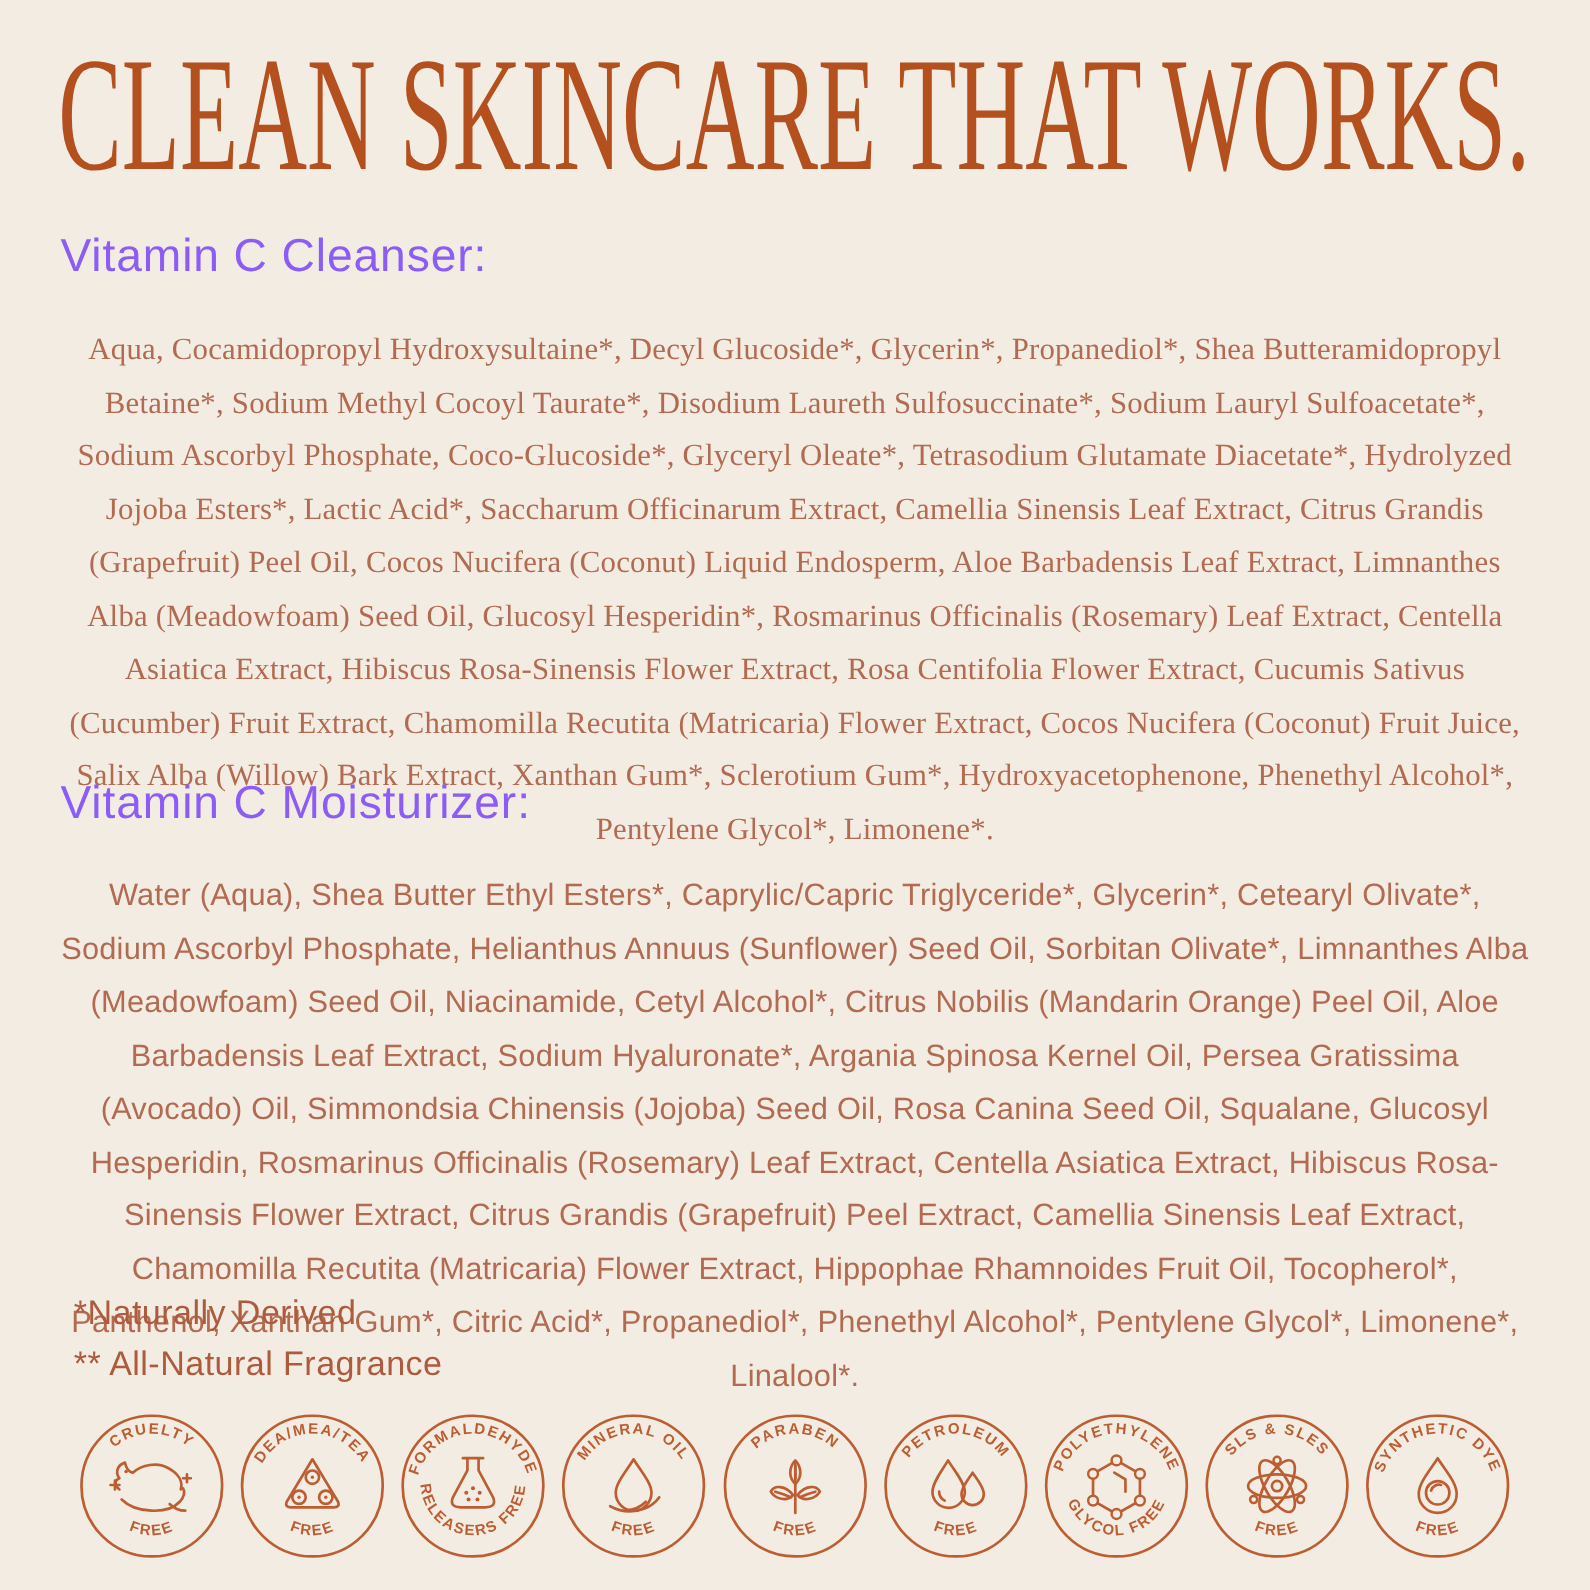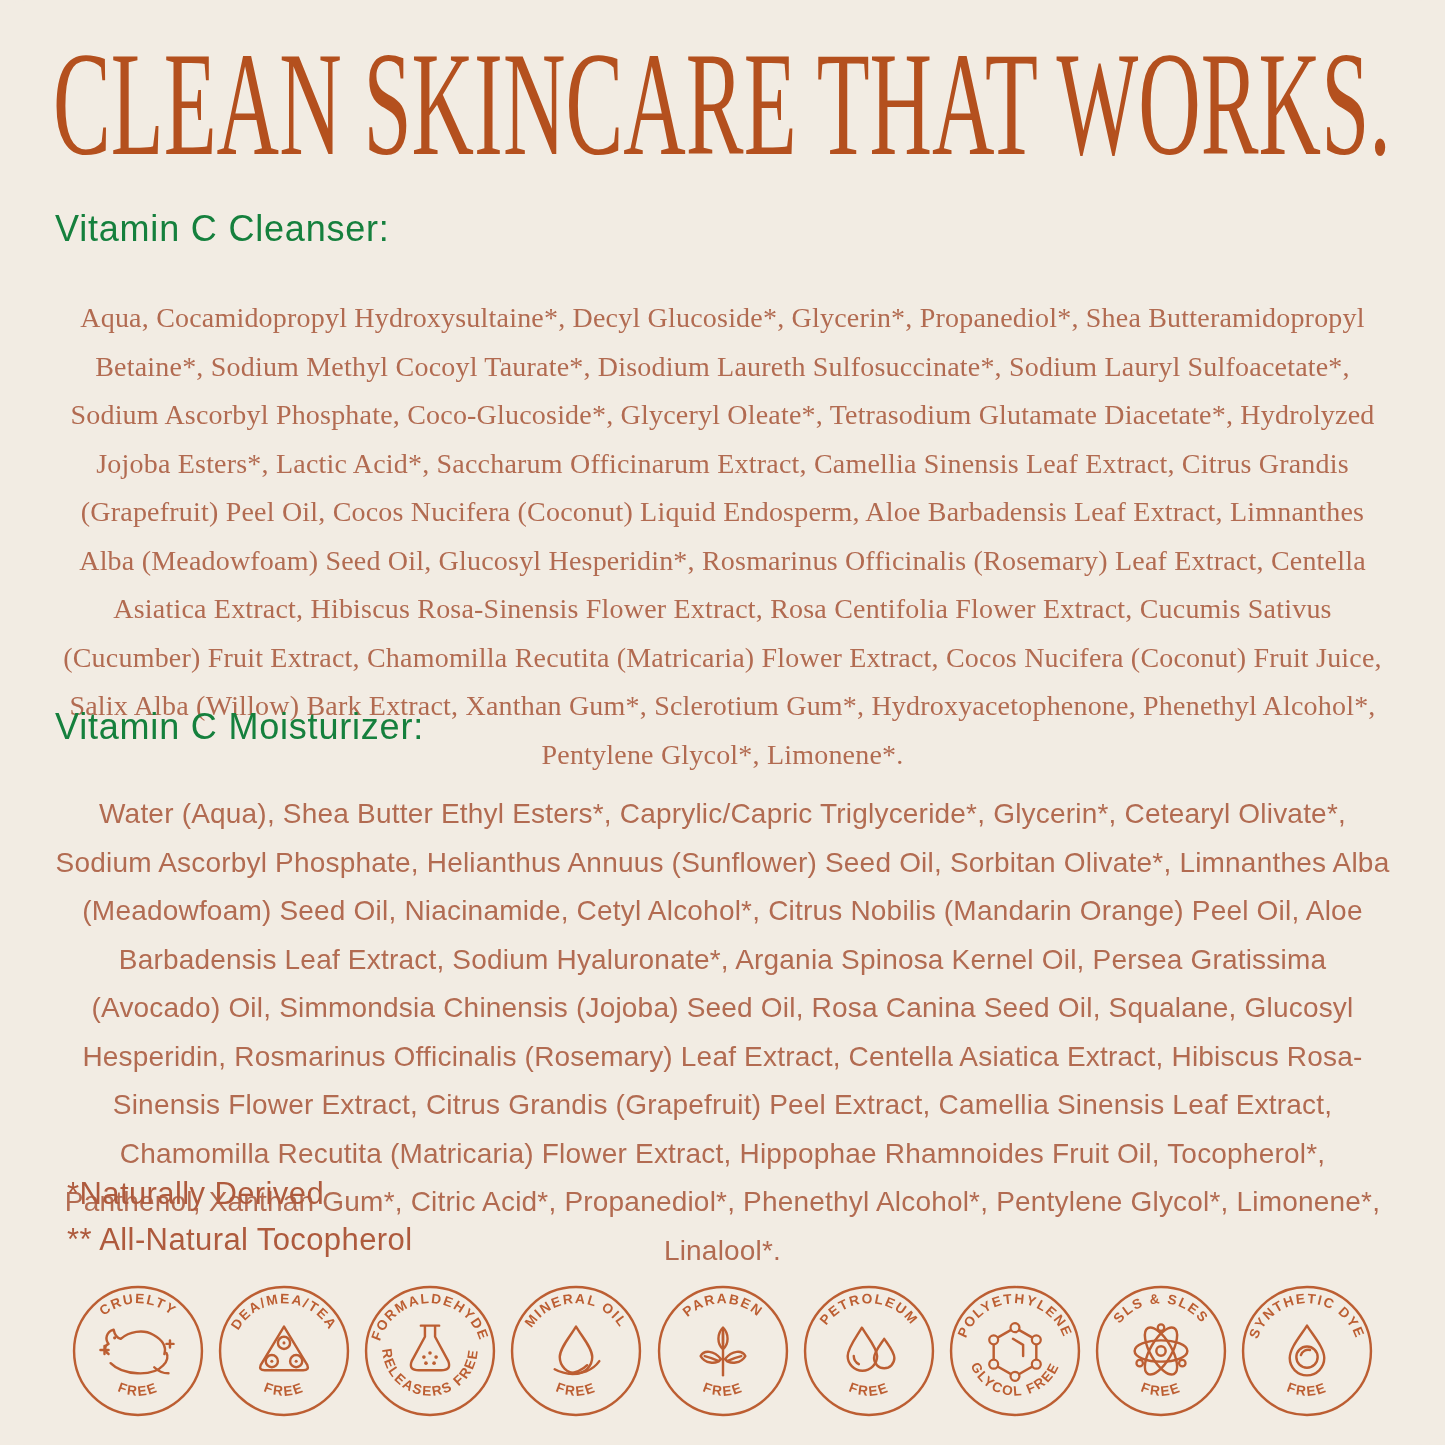--- a/index.html
+++ b/index.html
@@ -14,21 +14,21 @@
 
   .title-wrap{position:absolute;left:50px;top:40px;width:1345px;height:132px;}
   .title-wrap svg{display:block;}
   .title-text{
     font-family:"Liberation Serif",serif;
     fill:#b4501e;
   }
 
   .section-heading{
     position:absolute;left:55px;
-    font-size:36px;color:#15803d;
+    font-size:42px;color:#8b5cf6;
     letter-spacing:0.8px;font-weight:400;
   }
   .h-cleanser{top:208px;}
   .h-moisturizer{top:706px;}
 
   .ingredients{
     position:absolute;left:52px;width:1341px;
     text-align:center;
     font-size:28px;line-height:48.5px;
     color:#b26b51;letter-spacing:0.2px;
@@ -75,21 +75,21 @@
   <div class="section-heading h-cleanser">Vitamin C Cleanser:</div>
 
   <div class="ingredients p-cleanser">Aqua, Cocamidopropyl Hydroxysultaine*, Decyl Glucoside*, Glycerin*, Propanediol*, Shea Butteramidopropyl Betaine*, Sodium Methyl Cocoyl Taurate*, Disodium Laureth Sulfosuccinate*, Sodium Lauryl Sulfoacetate*, Sodium Ascorbyl Phosphate, Coco-Glucoside*, Glyceryl Oleate*, Tetrasodium Glutamate Diacetate*, Hydrolyzed Jojoba Esters*, Lactic Acid*, Saccharum Officinarum Extract, Camellia Sinensis Leaf Extract, Citrus Grandis (Grapefruit) Peel Oil, Cocos Nucifera (Coconut) Liquid Endosperm, Aloe Barbadensis Leaf Extract, Limnanthes Alba (Meadowfoam) Seed Oil, Glucosyl Hesperidin*, Rosmarinus Officinalis (Rosemary) Leaf Extract, Centella Asiatica Extract, Hibiscus Rosa-Sinensis Flower Extract, Rosa Centifolia Flower Extract, Cucumis Sativus (Cucumber) Fruit Extract, Chamomilla Recutita (Matricaria) Flower Extract, Cocos Nucifera (Coconut) Fruit Juice, Salix Alba (Willow) Bark Extract, Xanthan Gum*, Sclerotium Gum*, Hydroxyacetophenone, Phenethyl Alcohol*, Pentylene Glycol*, Limonene*.</div>
 
   <div class="section-heading h-moisturizer">Vitamin C Moisturizer:</div>
 
   <div class="ingredients p-moisturizer">Water (Aqua), Shea Butter Ethyl Esters*, Caprylic/Capric Triglyceride*, Glycerin*, Cetearyl Olivate*, Sodium Ascorbyl Phosphate, Helianthus Annuus (Sunflower) Seed Oil, Sorbitan Olivate*, Limnanthes Alba (Meadowfoam) Seed Oil, Niacinamide, Cetyl Alcohol*, Citrus Nobilis (Mandarin Orange) Peel Oil, Aloe Barbadensis Leaf Extract, Sodium Hyaluronate*, Argania Spinosa Kernel Oil, Persea Gratissima (Avocado) Oil, Simmondsia Chinensis (Jojoba) Seed Oil, Rosa Canina Seed Oil, Squalane, Glucosyl Hesperidin, Rosmarinus Officinalis (Rosemary) Leaf Extract, Centella Asiatica Extract, Hibiscus Rosa-Sinensis Flower Extract, Citrus Grandis (Grapefruit) Peel Extract, Camellia Sinensis Leaf Extract, Chamomilla Recutita (Matricaria) Flower Extract, Hippophae Rhamnoides Fruit Oil, Tocopherol*, Panthenol, Xanthan Gum*, Citric Acid*, Propanediol*, Phenethyl Alcohol*, Pentylene Glycol*, Limonene*, Linalool*.</div>
 
   <div class="footnote fn-1">*Naturally Derived</div>
 
-  <div class="footnote fn-2">** All-Natural Tocopherol</div>
+  <div class="footnote fn-2">** All-Natural Fragrance</div>
 
   <div class="badge-row" id="badge-row">
       <svg viewBox="0 0 134 134" class="badge">
         <defs>
        <path id="topArc0" d="M 16,71 A 51,51 0 0 1 118,71"></path>
        <path id="botArc0" d="M 20,64 A 47,47 0 0 0 114,64"></path>
      </defs>
      <circle class="bcirc" cx="67" cy="67" r="63"></circle>
      <g class="bicon">
     <path d="M38,70 C34,67 33,62 38,60 C34,55 36,48 43,46 C44,51 46,54 50,55 C58,48 72,45 82,51 C91,56 95,63 93,70"></path>

